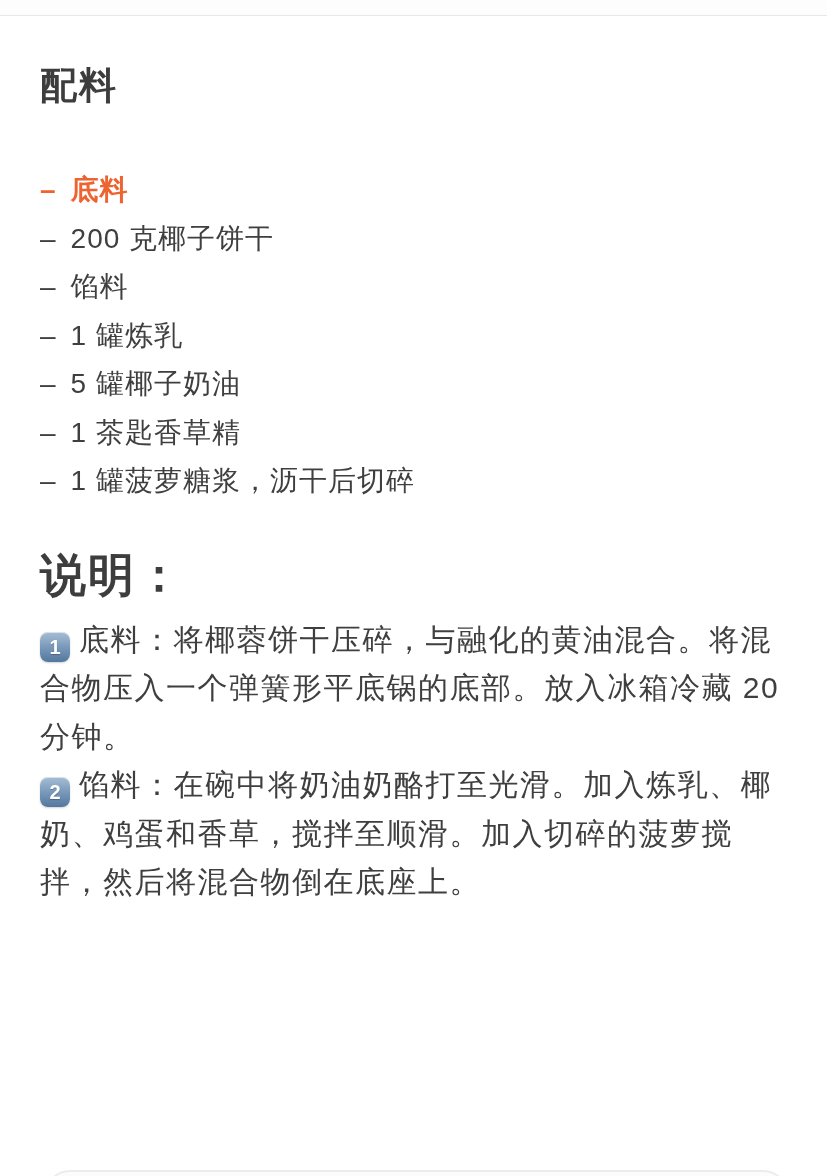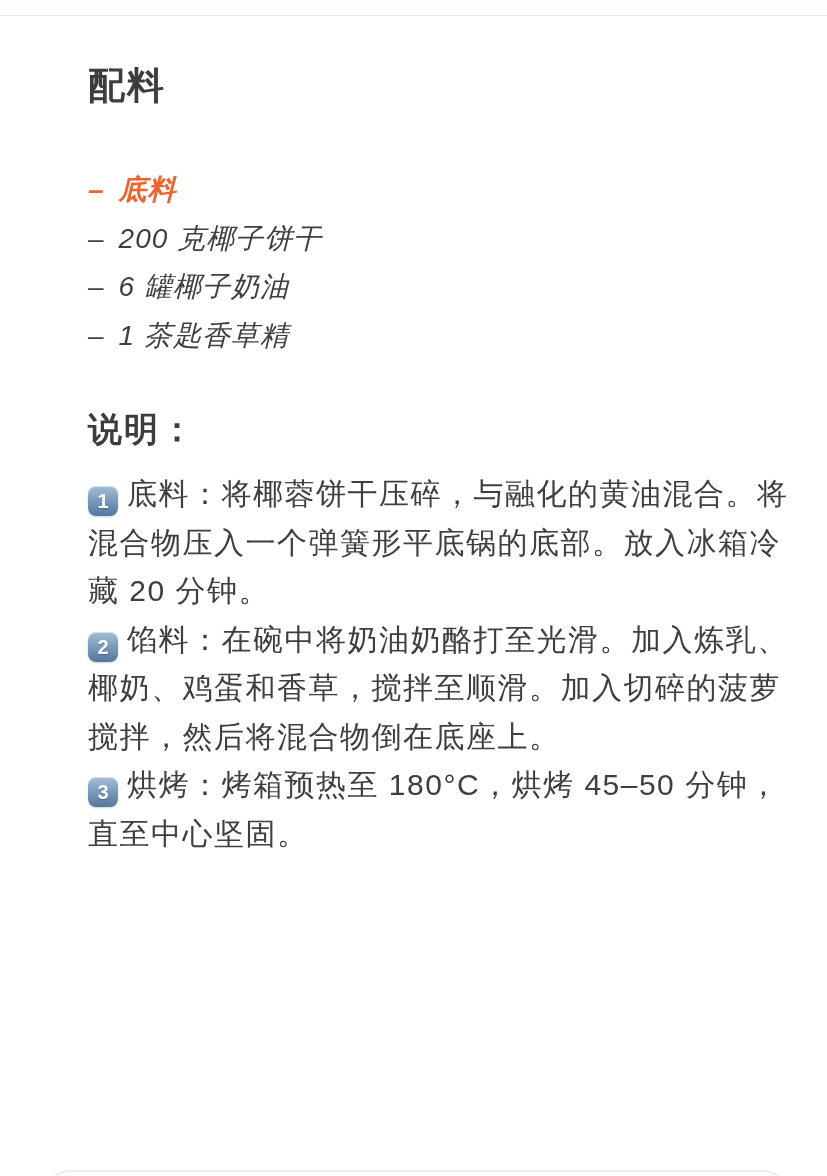--- a/index.html
+++ b/index.html
@@ -16,51 +16,49 @@
     background: #ffffff;
     color: #3d3d3d;
   }
   .top-strip {
     height: 15px;
     background: #fdfdfd;
     border-bottom: 1px solid #e7e7e7;
   }
   .content {
     padding: 0 32px 0 40px;
-    margin-left: 48px;
   }
   h1.ing-title {
     margin: 50px 0 0 0;
     font-size: 37px;
     line-height: 40px;
     font-weight: 700;
     color: #3d3d3d;
     letter-spacing: 2px;
   }
   ul.ing-list {
     list-style: none;
     margin: 60px 0 0 0;
     padding: 0;
     font-size: 28px;
     line-height: 48.5px;
     letter-spacing: 1px;
     color: #3f3f3f;
-    font-style: italic;
   }
   ul.ing-list li.highlight {
     color: var(--accent, #ed6430);
     font-weight: 700;
   }
   .dash {
     display: inline-block;
     margin-right: 14px;
   }
   h2.inst-title {
     margin: 49px 0 0 0;
-    font-size: 34px;
+    font-size: 46px;
     line-height: 40px;
     font-weight: 700;
     color: #3d3d3d;
     letter-spacing: 2px;
   }
   .steps {
     margin-top: 21px;
     font-size: 30px;
     line-height: 48.5px;
     letter-spacing: 1.5px;
@@ -102,27 +100,29 @@
 
 <div class="page">
   <div class="top-strip"></div>
 
   <div class="content">
     <h1 class="ing-title">配料</h1>
 
     <ul class="ing-list" id="ingredients-list">
         <li class="highlight"><span class="dash">–</span><span>底料</span></li>
         <li><span class="dash">–</span><span>200 克椰子饼干</span></li>
-        <li><span class="dash">–</span><span>6 罐椰子奶油</span></li>
+        <li><span class="dash">–</span><span>馅料</span></li>
+        <li><span class="dash">–</span><span>1 罐炼乳</span></li>
+        <li><span class="dash">–</span><span>5 罐椰子奶油</span></li>
         <li><span class="dash">–</span><span>1 茶匙香草精</span></li>
+        <li><span class="dash">–</span><span>1 罐菠萝糖浆，沥干后切碎</span></li>
       </ul>
 
     <h2 class="inst-title">说明：</h2>
 
     <div class="steps" id="steps">
         <p><span class="badge">1</span><span>底料：将椰蓉饼干压碎，与融化的黄油混合。将混合物压入一个弹簧形平底锅的底部。放入冰箱冷藏 20 分钟。</span></p>
         <p><span class="badge">2</span><span>馅料：在碗中将奶油奶酪打至光滑。加入炼乳、椰奶、鸡蛋和香草，搅拌至顺滑。加入切碎的菠萝搅拌，然后将混合物倒在底座上。</span></p>
-        <p><span class="badge">3</span><span>烘烤：烤箱预热至 180°C，烘烤 45–50 分钟，直至中心坚固。</span></p>
       </div>
   </div>
 
   <div class="bottom-box"></div>
 </div>
 
 </body></html>

